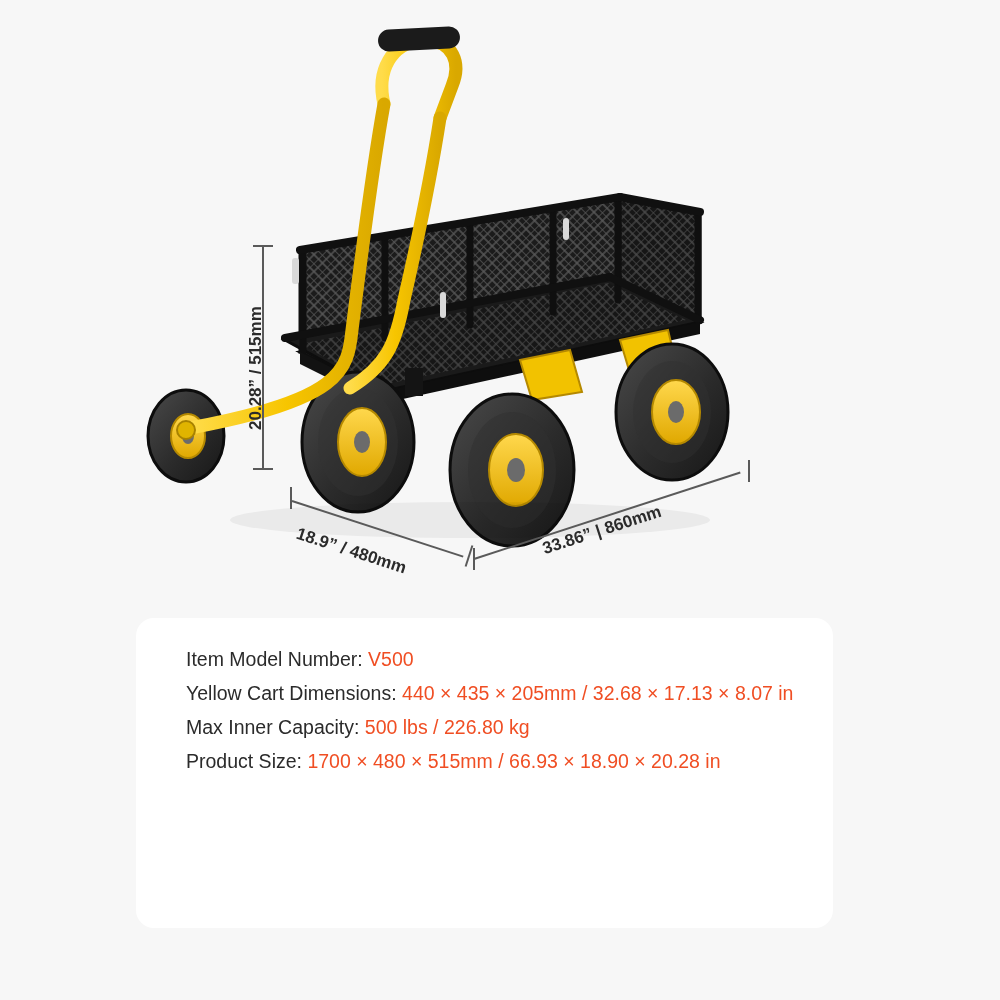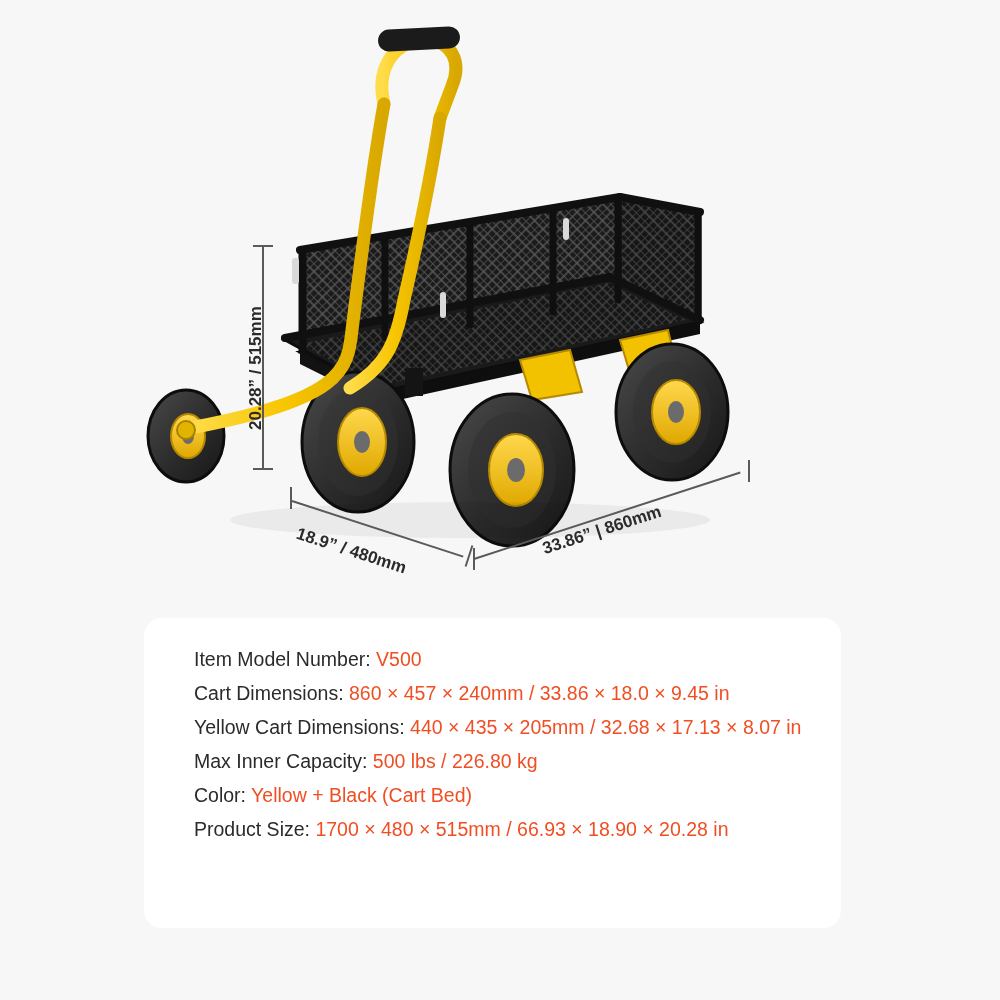--- a/index.html
+++ b/index.html
@@ -99,21 +99,21 @@
     transform: rotate(-18deg);
     transform-origin: left top;
   }
 
   
   #cart-svg { position: absolute; left: 0; top: 0; }
 
   
   #spec-card {
     position: absolute;
-    left: 144px;
+    left: 136px;
     top: 618px;
     width: 697px;
     height: 310px;
     background: #ffffff;
     border-radius: 18px;
   }
   #spec-list {
     position: absolute;
     left: 50px;
     top: 24px;
@@ -274,21 +274,19 @@
 
     <div class="dim-line" id="dim-width-line"></div>
     <div class="dim-line" id="dim-width-cap-left"></div>
     <div class="dim-line" id="dim-width-cap-right"></div>
     <div class="dim-label" id="dim-width-label">33.86” | 860mm</div>
   </div>
 
   <div id="spec-card">
     <div id="spec-list">
         <div class="spec-row"><span class="spec-label">Item Model Number:</span><span class="spec-value"> V500</span></div>
-        <div class="spec-row"><span class="spec-label">Cart Dimensions:</span><span class="spec-value"> 860 × 457 × 240mm / 33.86 × 18.0 × 9.45 in</span></div>
         <div class="spec-row"><span class="spec-label">Yellow Cart Dimensions:</span><span class="spec-value"> 440 × 435 × 205mm / 32.68 × 17.13 × 8.07 in</span></div>
         <div class="spec-row"><span class="spec-label">Max Inner Capacity:</span><span class="spec-value"> 500 lbs / 226.80 kg</span></div>
-        <div class="spec-row"><span class="spec-label">Color:</span><span class="spec-value"> Yellow + Black (Cart Bed)</span></div>
         <div class="spec-row"><span class="spec-label">Product Size:</span><span class="spec-value"> 1700 × 480 × 515mm / 66.93 × 18.90 × 20.28 in</span></div>
       </div>
   </div>
 
 </div>
 
 </body></html>

